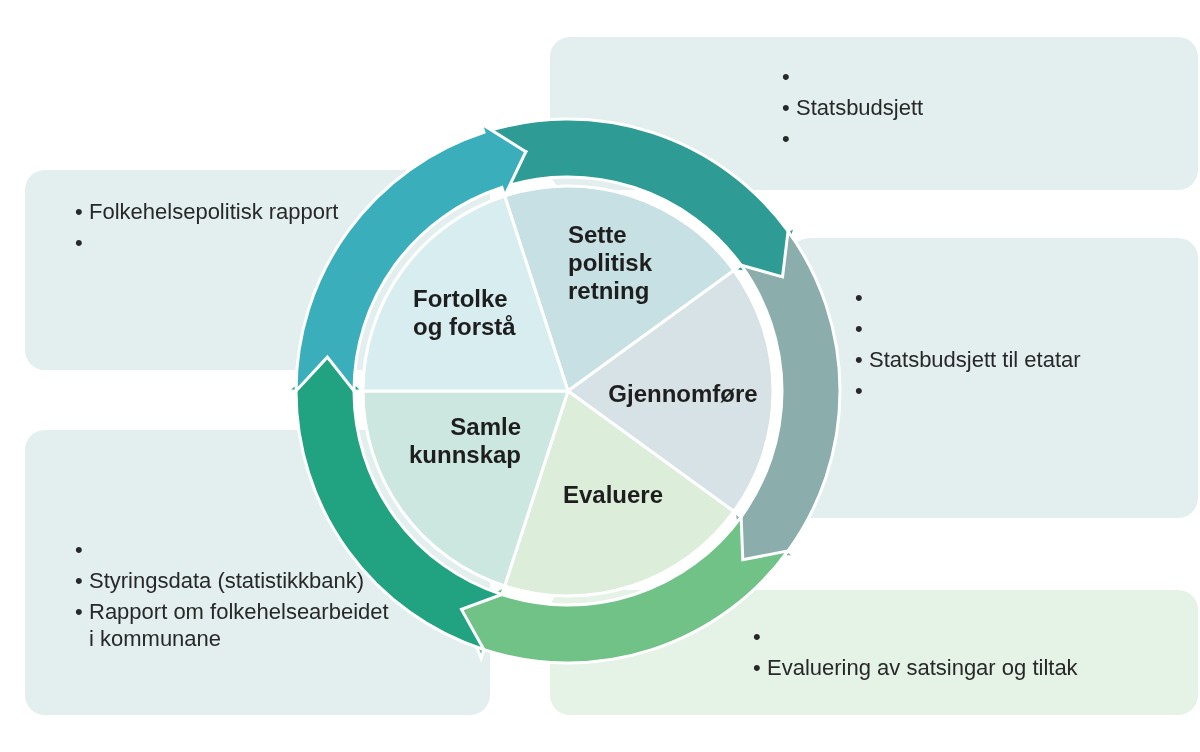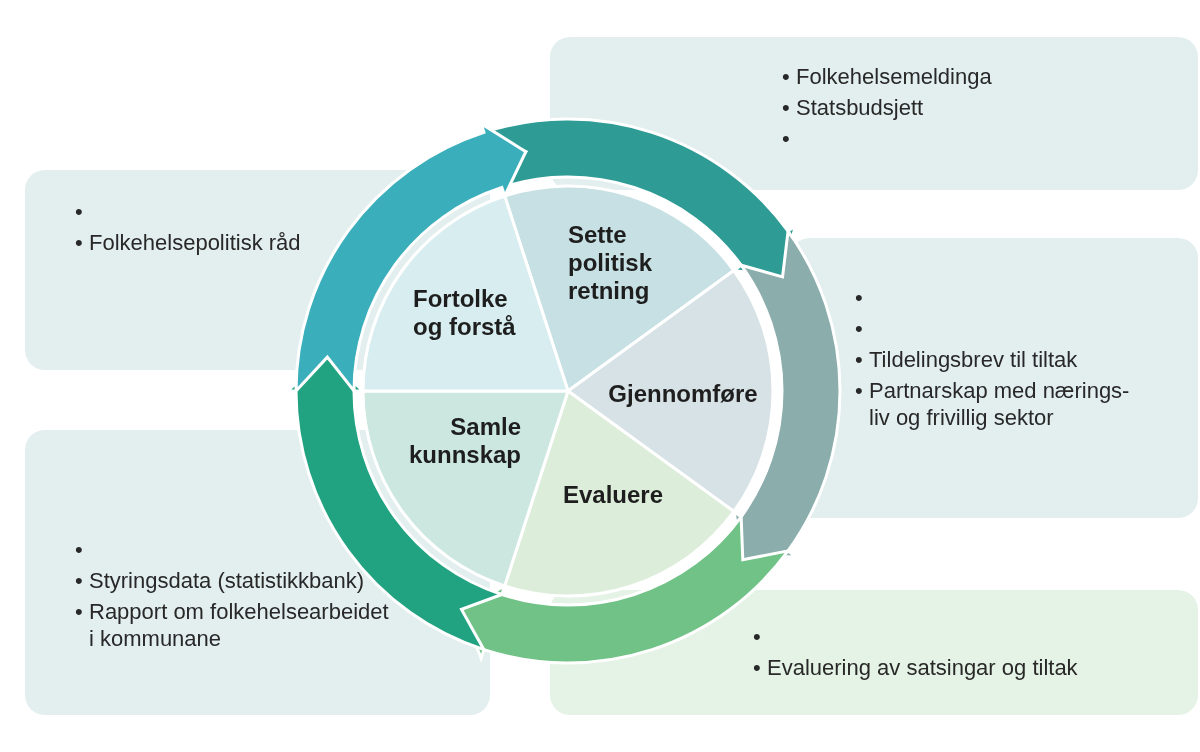--- a/index.html
+++ b/index.html
@@ -31,21 +31,20 @@
 </style>
 </head>
 <body>
 
 <div id="stage" style="background-color: rgb(255, 255, 255);">
 
   <div class="box" id="box-top-right" style="background-color: rgb(226, 239, 238);">
     <div>
         <div class="bullet-item">
           <span class="bullet">•</span>
-          <span class="bullet-text">Folkehelsemeldinga</span>
         </div>
         <div class="bullet-item">
           <span class="bullet">•</span>
           <span class="bullet-text">Statsbudsjett</span>
         </div>
         <div class="bullet-item">
           <span class="bullet">•</span>
         </div>
       </div>
   </div>
@@ -53,50 +52,48 @@
   <div class="box" id="box-right" style="background-color: rgb(226, 239, 238);">
     <div>
         <div class="bullet-item">
           <span class="bullet">•</span>
         </div>
         <div class="bullet-item">
           <span class="bullet">•</span>
         </div>
         <div class="bullet-item">
           <span class="bullet">•</span>
-          <span class="bullet-text">Tildelingsbrev til tiltak</span>
+          <span class="bullet-text">Statsbudsjett til etatar</span>
         </div>
         <div class="bullet-item">
           <span class="bullet">•</span>
-          <span class="bullet-text">Partnarskap med nærings-
-liv og frivillig sektor</span>
         </div>
       </div>
   </div>
 
   <div class="box" id="box-bottom-right" style="background-color: rgb(229, 242, 230);">
     <div>
         <div class="bullet-item">
           <span class="bullet">•</span>
         </div>
         <div class="bullet-item">
           <span class="bullet">•</span>
           <span class="bullet-text">Evaluering av satsingar og tiltak</span>
         </div>
       </div>
   </div>
 
   <div class="box" id="box-top-left" style="background-color: rgb(226, 239, 238);">
     <div>
         <div class="bullet-item">
           <span class="bullet">•</span>
+          <span class="bullet-text">Folkehelsepolitisk rapport</span>
         </div>
         <div class="bullet-item">
           <span class="bullet">•</span>
-          <span class="bullet-text">Folkehelsepolitisk råd</span>
         </div>
       </div>
   </div>
 
   <div class="box" id="box-bottom-left" style="background-color: rgb(226, 239, 238);">
     <div>
         <div class="bullet-item">
           <span class="bullet">•</span>
         </div>
         <div class="bullet-item">

